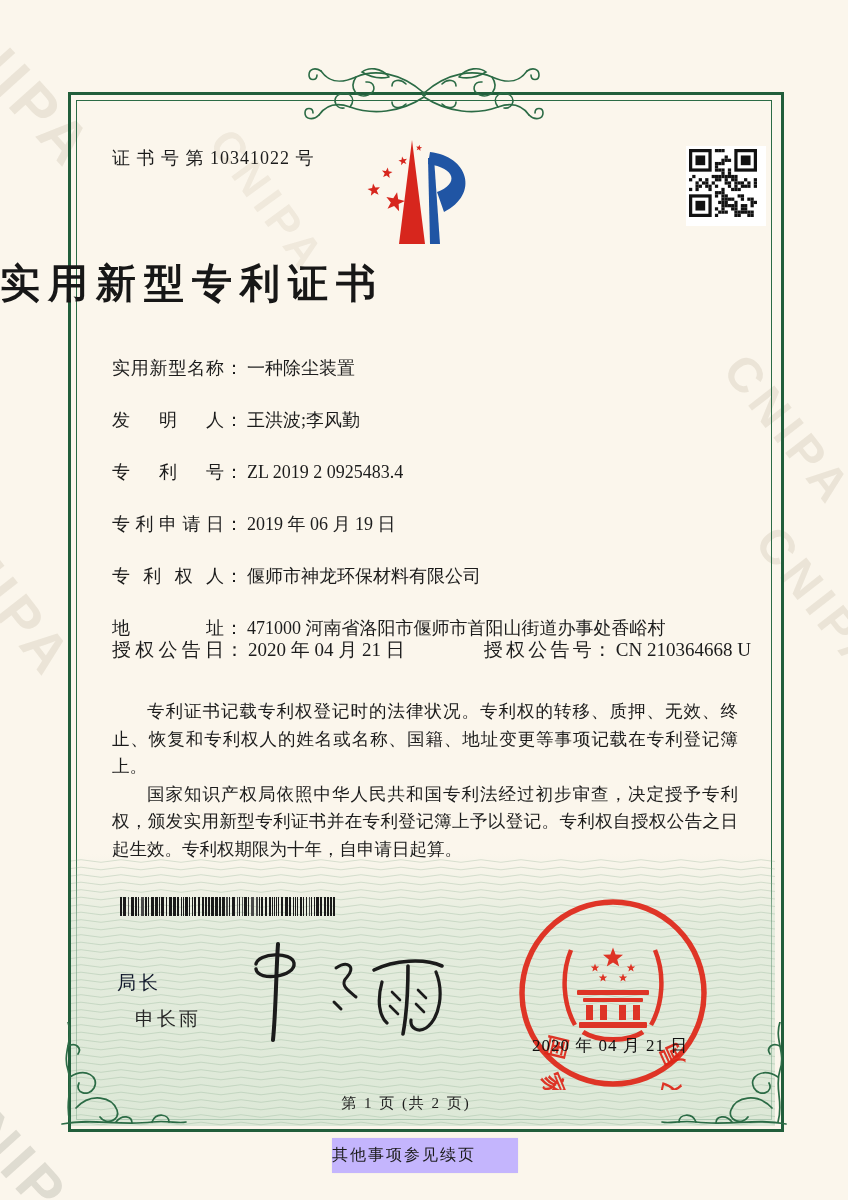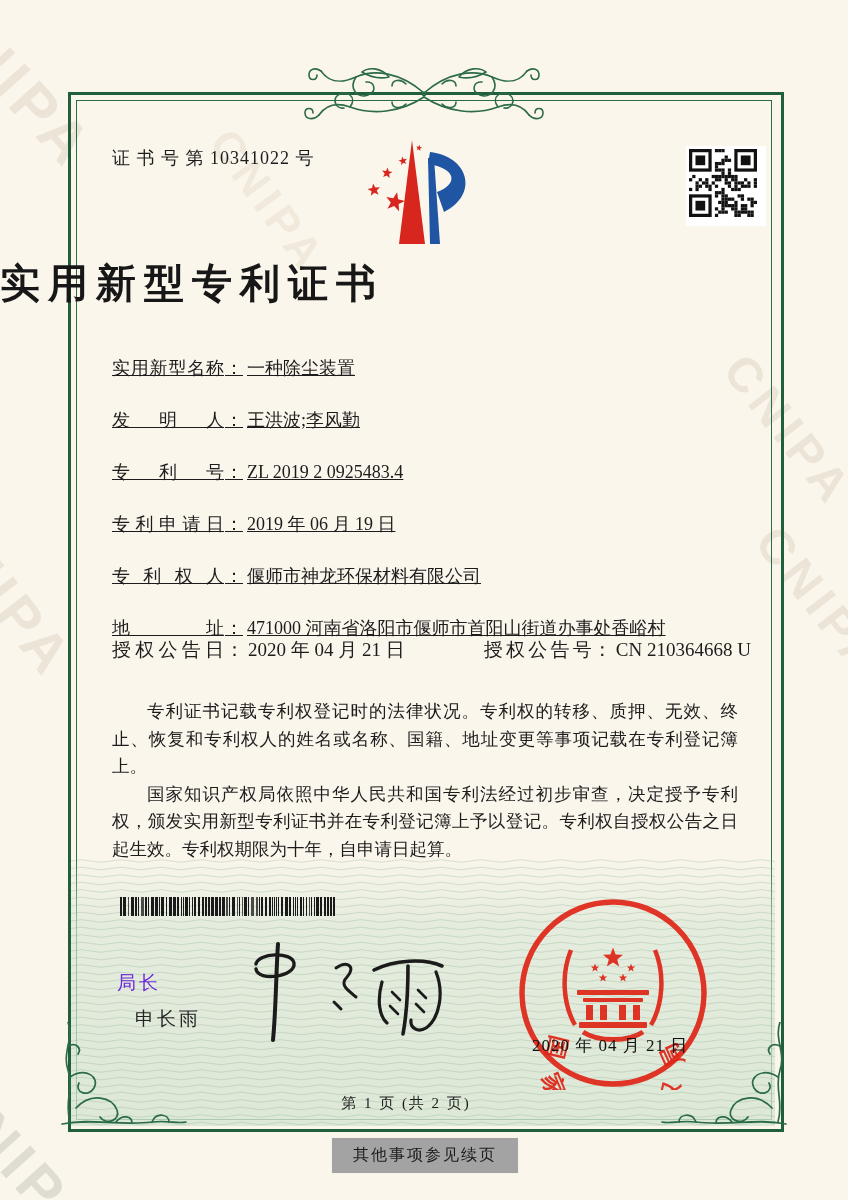--- a/index.html
+++ b/index.html
@@ -21,44 +21,44 @@
   .wm6{left:-26px;top:1062px;font-size:58px;transform:rotate(48deg);color:rgba(160,158,145,.30);}
   
   .cert-no{left:112px;top:146px;font-size:18px;letter-spacing:1px;}
   .qr{left:686px;top:146px;width:74px;height:74px;background:#fff;padding:3px;}
   .logo{left:362px;top:138px;width:124px;height:116px;}
   .title{left:0;right:0;top:256px;font-size:40px;font-weight:bold;
          letter-spacing:8px;color:#171717;}
   
   .fields{left:112px;top:356px;width:640px;}
   .frow{display:flex;align-items:flex-end;margin-bottom:28px;height:24px;
-        font-size:18px;line-height:24px;text-decoration:underline;}
+        font-size:18px;line-height:24px;}
   .flabel{display:inline-block;width:112px;text-align:justify;text-align-last:justify;}
   .fcolon{margin:0 4px 0 1px;}
   .fvalue{white-space:nowrap;}
   .dualrow{left:112px;top:638px;width:640px;display:flex;font-size:19px;line-height:24px;gap:43px;}
   .dual-right{margin-left:36px;display:flex;}
   .flabel2{display:inline-block;width:108px;text-align:justify;text-align-last:justify;}
   
   .bodytext{left:112px;top:698px;width:626px;font-size:17.5px;line-height:27.5px;
             text-align:justify;}
   .bodytext p{margin:0;text-indent:2em;}
   
   .wave-band{left:71px;top:854px;width:704px;height:272px;
      background:linear-gradient(180deg,rgba(222,234,219,0) 0px,rgba(217,231,214,.65) 70px,rgba(212,228,209,.78) 100%);}
   .barcode{left:120px;top:897px;width:218px;height:19px;}
   .sig-title{left:117px;top:970px;font-size:19px;letter-spacing:3px;
-             font-family:"Liberation Sans","DejaVu Sans",sans-serif;color:#6d28d9;}
+             font-family:"Liberation Sans","DejaVu Sans",sans-serif;color:#0f172a;}
   .sig-name{left:135px;top:1006px;font-size:19px;letter-spacing:3px;
             font-family:"Liberation Sans","DejaVu Sans",sans-serif;color:#242424;}
   .sig-hand{left:232px;top:940px;width:215px;height:105px;}
   .seal{left:513px;top:898px;width:200px;height:192px;}
   .page-info{left:0;right:36px;top:1094px;text-align:center;font-size:15px;letter-spacing:2px;}
-  .cont-box{left:332px;top:1138px;width:186px;padding:7px 0;background:#a3a3a3;
-            text-align:center;font-size:16px;letter-spacing:2px;box-shadow:0 0 2px rgba(0,0,0,.05);}
+  .cont-box{left:332px;top:1138px;width:186px;padding:7px 0;background:#c4b5fd;
+            font-size:16px;letter-spacing:2px;box-shadow:0 0 2px rgba(0,0,0,.05);}
   
   .orn-top{left:288px;top:64px;width:272px;height:58px;}
   .orn-bl{left:56px;top:1022px;width:132px;height:108px;}
   .orn-br{left:660px;top:1022px;width:132px;height:108px;transform:scaleX(-1);}
 </style>
 </head>
 <body>
 
 <span class="wm wm1">CNIPA</span>
 <span class="wm wm2">CNIPA</span>

